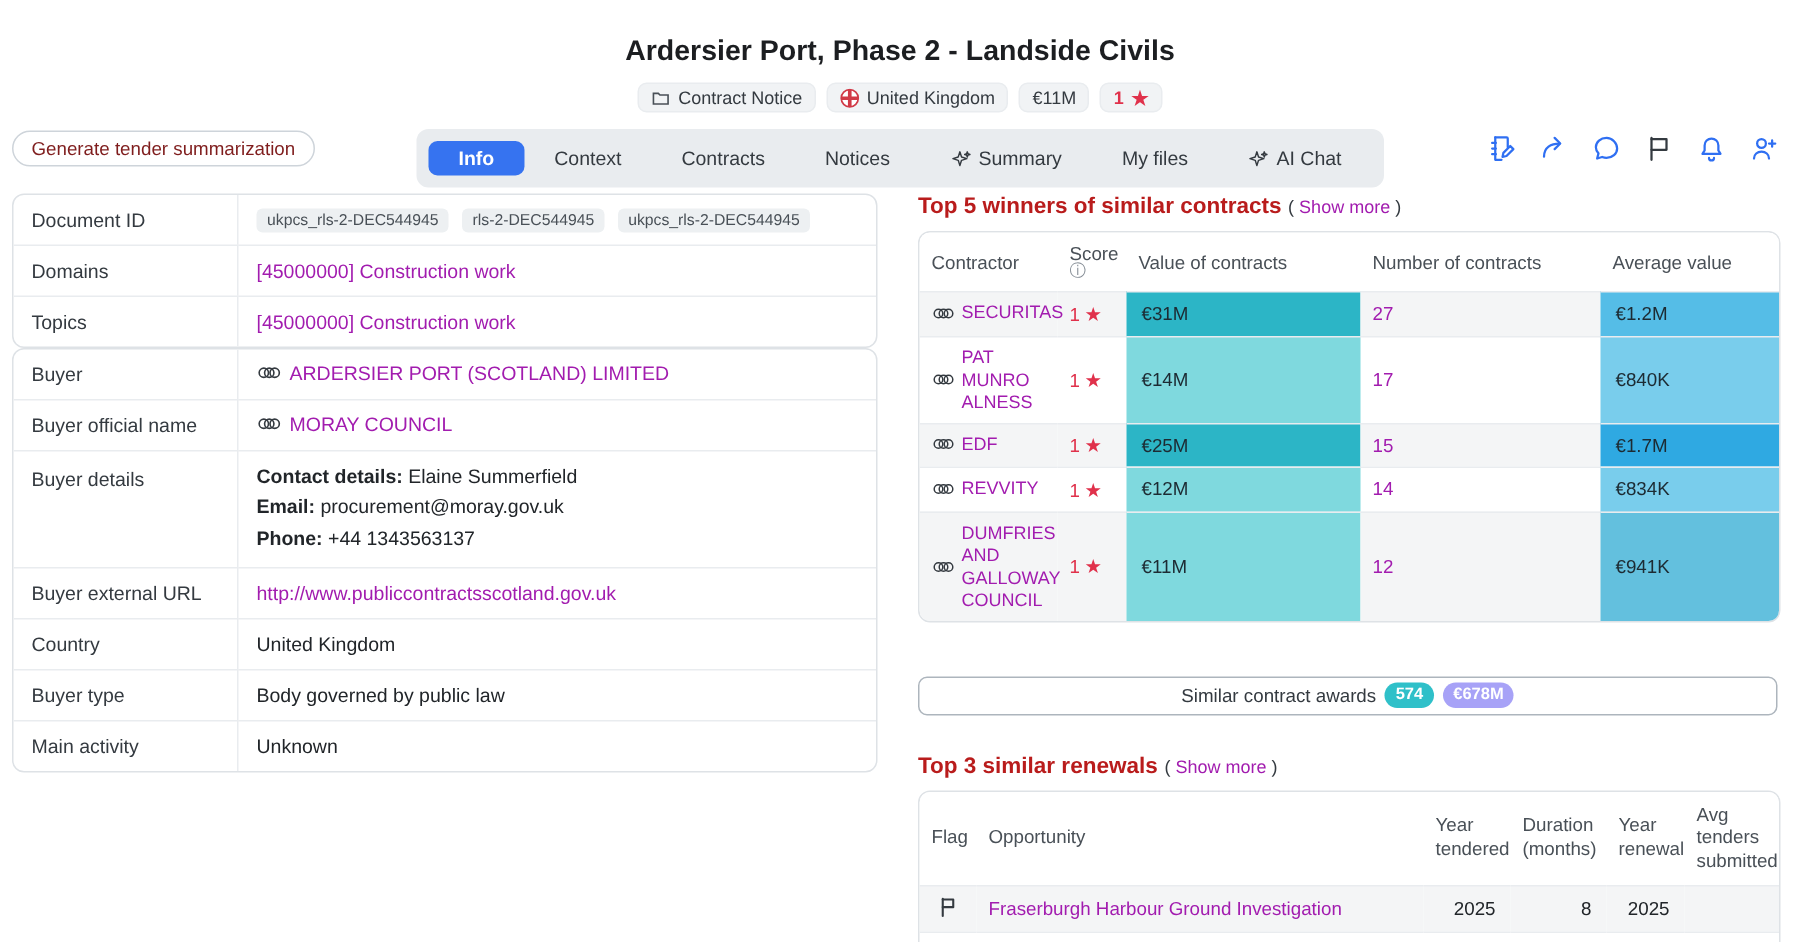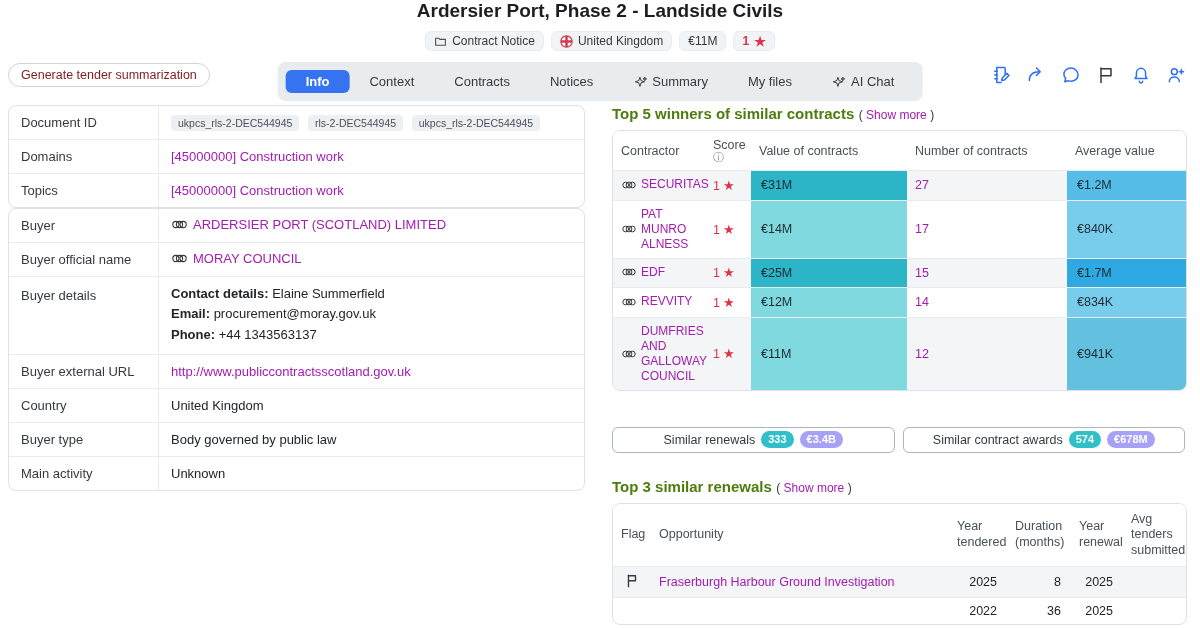--- a/index.html
+++ b/index.html
@@ -1,20 +1,20 @@
 <!DOCTYPE html>
 <html><head>
 <meta charset="utf-8">
 <style>
   * { box-sizing: border-box; }
   body { margin:0; font-family:"Liberation Sans", sans-serif; background:#fff; color:#212529; }
   .page { width:1200px; height:628px; position:relative; overflow:hidden; background:#fff; }
 
   
-  .hdr { text-align:center; }
+  .hdr { text-align:center; padding-top:24px; }
   .title { font-size:19px; font-weight:700; color:#1c1e21; }
   .badges { display:flex; justify-content:center; gap:7px; margin-top:9px; }
   .badge { display:inline-flex; align-items:center; gap:5px; background:#f1f3f5; border:1px solid #e9ecef; border-radius:6px; padding:2px 8px; font-size:12px; color:#343a40; }
   .badge svg { width:13px; height:13px; }
   .badge .star { color:#e0314b; font-size:13px; line-height:1; }
   .badge.red { color:#e0314b; font-weight:700; }
 
   
   .toolbar { position:relative; margin-top:11px; height:30px; }
   .gen-btn { position:absolute; left:8px; top:1px; background:#fff; border:1px solid #ced4da; border-radius:14px; padding:4px 12px; font-size:12.5px; color:#7f1d1d; cursor:pointer; }
@@ -40,21 +40,21 @@
   .info-table .val { padding:8px 12px; font-size:13px; color:#212529; }
   .chip { display:inline-block; background:#edf0f2; border-radius:4px; padding:2px 7px; font-size:10.5px; color:#495057; margin-right:5px;text-align:center; }
   .lnk { color:#a21caf; text-decoration:none; cursor:pointer; }
   .orglnk { display:inline-flex; align-items:center; gap:5px; }
   .org-ic { color:#343a40; flex:none; display:inline-flex; }
   .org-ic svg { width:17px; height:13px; }
   .details p { margin:0 0 2px 0; line-height:1.42; }
   .sec-h { font-size:16px; font-weight:700; margin:16px 0 9px 1px; color:#1c1e21; }
 
   
-  .r-head { font-size:15px; font-weight:700; color:#4d7c0f; }
+  .r-head { font-size:15px; font-weight:700; color:#b91c1c; }
   .show-wrap { font-size:12px; color:#343a40; font-weight:400; }
   .show-wrap .lnk { font-size:12px; }
 
   
   .dtable { width:100%; border:1px solid #dee2e6; border-radius:8px; border-collapse:separate; border-spacing:0; overflow:hidden; table-layout:fixed; margin-top:7px; background:#fff; }
   .dtable th { font-size:12.5px; color:#495057; font-weight:400; text-align:left; padding:7px 8px; vertical-align:middle; background:#fff; }
   .dtable td { border-top:1px solid #e9ecef; font-size:12.5px; padding:6px 8px; vertical-align:middle; }
   .dtable tbody tr:nth-child(odd) td { background:#f4f5f6; }
   .info-glyph { color:#868e96; font-size:11px; line-height:1; }
   .contractor-cell { font-size:12px; }
@@ -371,25 +371,20 @@
             <td class="score-cell"><span>1</span><span class="star">★</span></td>
             <td class="val-cell" style="background-color: rgb(127, 217, 222);">€11M</td>
             <td class="cnt-cell"><a class="lnk">12</a></td>
             <td class="val-cell" style="background-color: rgb(99, 192, 222);">€941K</td>
           </tr>
         </tbody>
       </table>
 
       <div class="sumbtns">
         <button class="sumbtn">
-          <span>Similar renewals</span>
-          <span class="pill" style="background-color: rgb(47, 192, 201);">333</span>
-          <span class="pill" style="background-color: rgb(167, 162, 247);">€3.4B</span>
-        </button>
-        <button class="sumbtn">
           <span>Similar contract awards</span>
           <span class="pill" style="background-color: rgb(47, 192, 201);">574</span>
           <span class="pill" style="background-color: rgb(167, 162, 247);">€678M</span>
         </button>
       </div>
 
       <div class="renew-h">
         <span class="r-head">Top 3 similar renewals</span>
         <span class="show-wrap"> <span>(</span> <a class="lnk">Show more</a> <span>)</span></span>
       </div>

